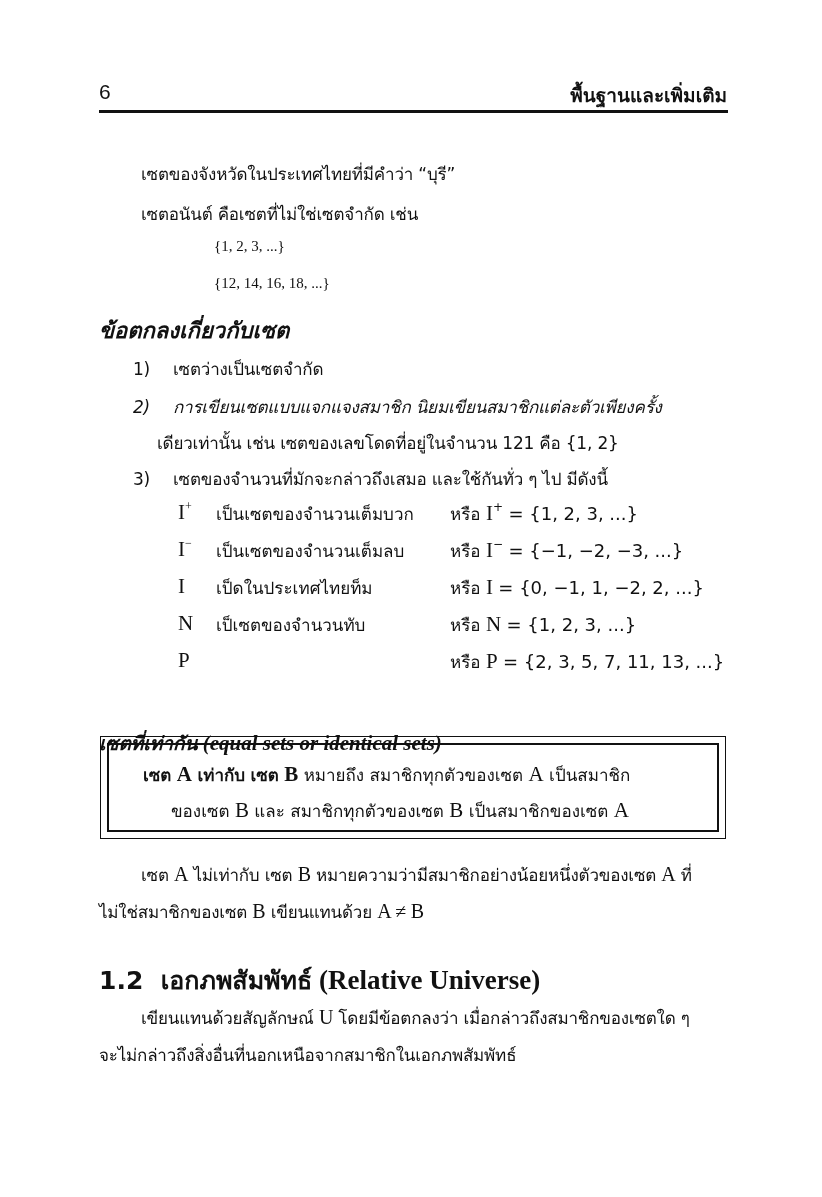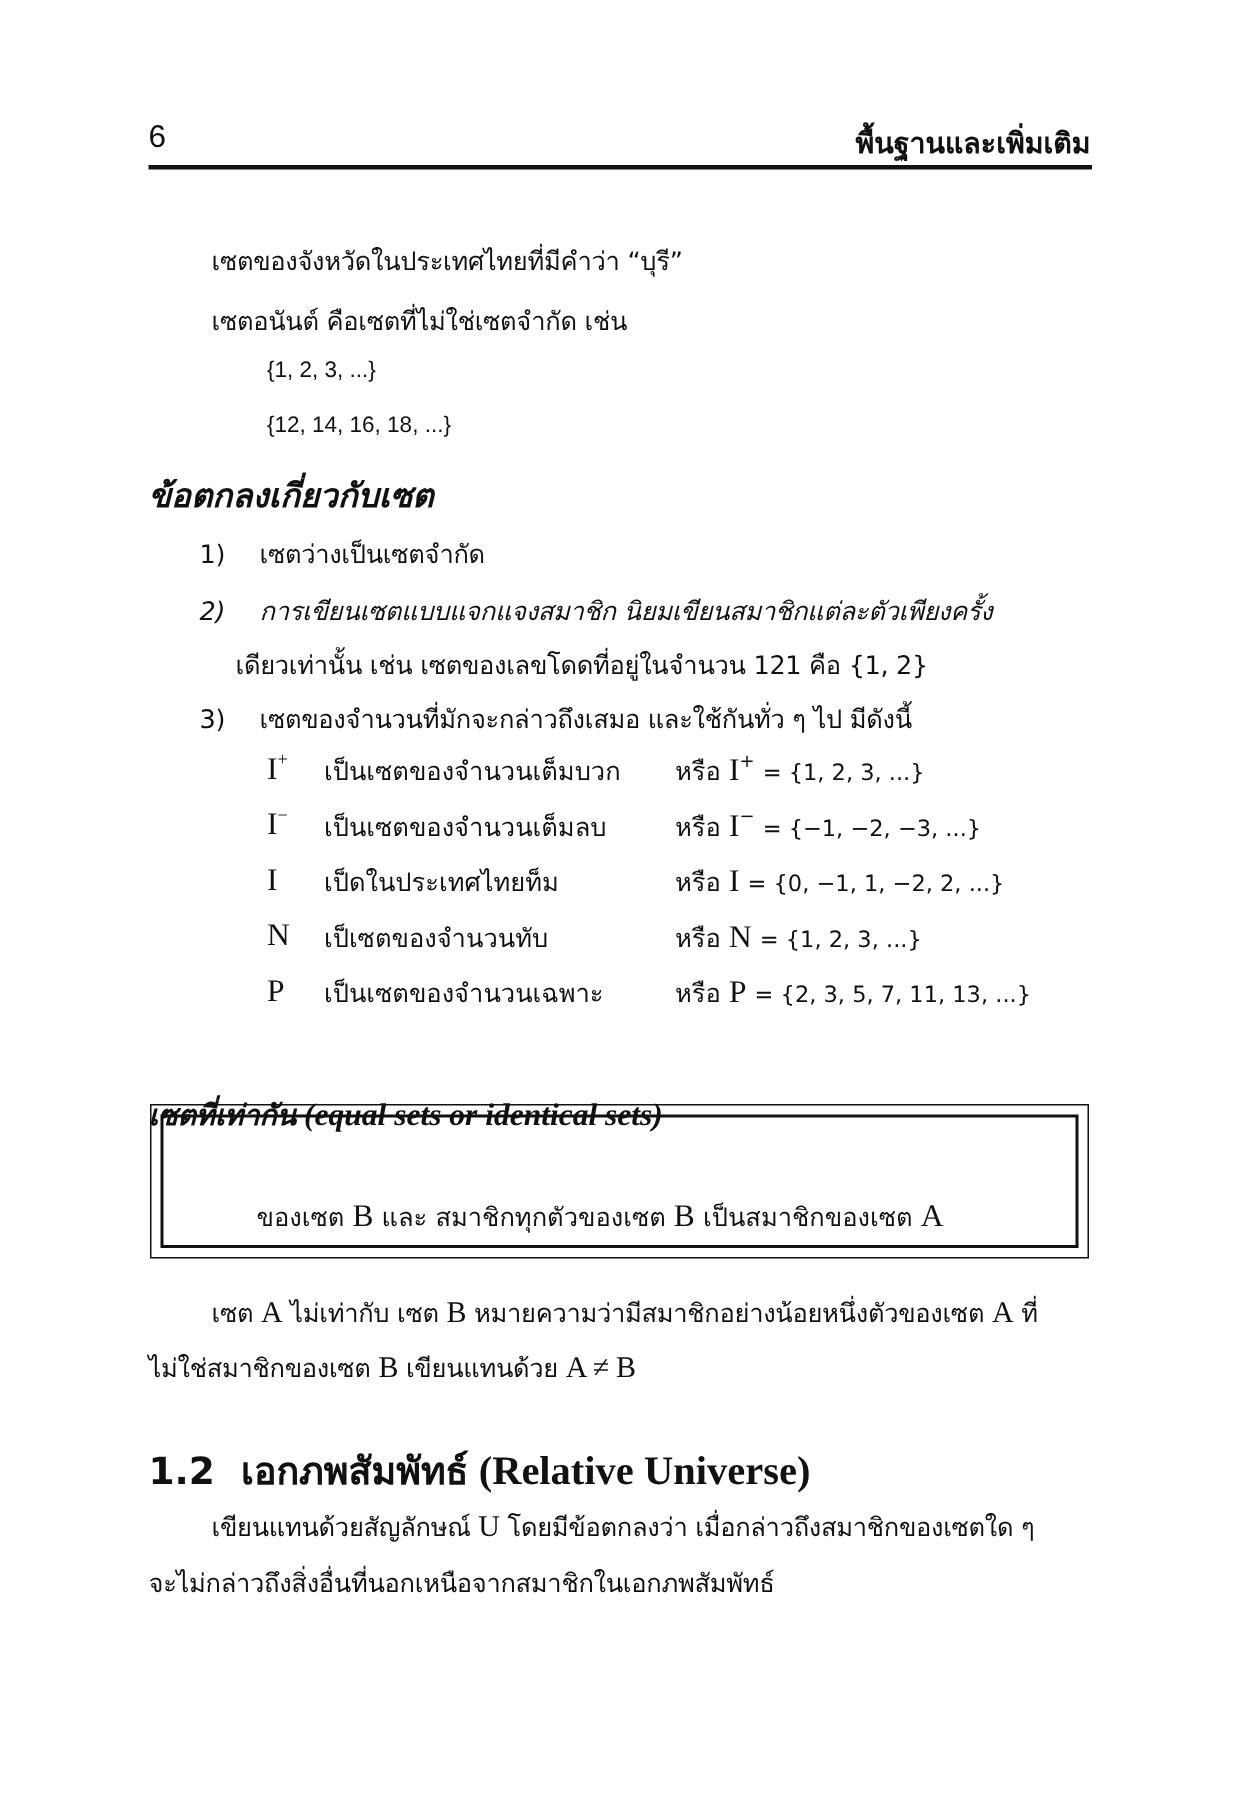--- a/index.html
+++ b/index.html
@@ -7,32 +7,32 @@
     width: 822px; height: 1197px; position: relative; overflow: hidden;
     color: #111111;
     font-family: "DejaVu Sans", sans-serif;
   }
   .abs { position: absolute; white-space: nowrap; }
   .page-number { left: 99px; top: 80px; font-size: 21px; font-family: "Liberation Sans", sans-serif; }
   .running-head { right: 95px; top: 80px; font-size: 19px; font-weight: bold; font-family: Liberation Mono, monospace; }
   .header-rule { left: 99px; top: 110px; width: 629px; height: 3px; background: #111; }
 
   .body-line { font-size: 17px; font-family: "DejaVu Sans", sans-serif; letter-spacing: -0.2px; }
-  .mono-set { font-size: 15px; font-family: Liberation Sans, sans-serif; }
+  .mono-set { font-size: 15px; font-family: Liberation Serif, serif; margin-left: 36px; }
   .serif { font-family: "Liberation Serif", serif; font-size: 20px; }
   .heading-ital { font-weight: bold; font-style: italic; font-size: 22px; font-family: "DejaVu Sans", sans-serif; }
   .subhead { font-weight: bold; font-style: italic; font-size: 19px; font-family: "DejaVu Sans", sans-serif; }
   .subhead .en { font-family: "Liberation Serif", serif; font-size: 21px; }
 
   .set-row { font-size: 17px; font-family: "DejaVu Sans", sans-serif; }
   .set-row .sym { position: absolute; left: 0; font-family: "Liberation Serif", serif; font-size: 21px; }
   .set-row .desc { position: absolute; left: 38px; }
   .set-row .or { position: absolute; left: 272px; }
   .set-row .or .sym2 { font-family: "Liberation Serif", serif; font-size: 21px; }
-  .set-row .or .val { font-size: 15px; }
+  .set-row .or .val { font-size: 18px; }
   sup { font-size: 12px; vertical-align: 9px; line-height: 0; }
 
   .def-box-outer {
     position: absolute; left: 100px; top: 736px; width: 626px; height: 103px;
     border: 1.5px solid #111; box-sizing: border-box;
   }
   .def-box-inner {
     position: absolute; left: 6px; top: 6px; right: 6px; bottom: 6px;
     border: 2.5px solid #111; box-sizing: border-box;
   }
@@ -84,30 +84,36 @@
   <span class="desc">เป็ดในประเทศไทยท็ม</span>
   <span class="or"><span>หรือ</span> <span class="sym2">I</span><sup></sup> <span class="val"> =  {0, −1, 1, −2, 2, ...}</span></span>
 </div>
 <div class="abs set-row" style="left:178px; top:611px; width:560px; height:30px;">
   <span class="sym"><span>N</span><sup></sup></span>
   <span class="desc">เป็เซตของจำนวนทับ</span>
   <span class="or"><span>หรือ</span> <span class="sym2">N</span><sup></sup> <span class="val">= {1, 2, 3, ...}</span></span>
 </div>
 <div class="abs set-row" style="left:178px; top:648px; width:560px; height:30px;">
   <span class="sym"><span>P</span><sup></sup></span>
-  <span class="desc">เป็นเซตของจำนวนเฉพาะ</span>
   <span class="or"><span>หรือ</span> <span class="sym2">P</span><sup></sup> <span class="val">= {2, 3, 5, 7, 11, 13, ...}</span></span>
 </div>
 
 <div class="abs subhead" style="left:99px; top:728px;">
   <span>เซตที่เท่ากัน</span><span class="en"> (equal sets or identical sets)</span>
 </div>
 
 <div class="def-box-outer">
   <div class="def-box-inner">
+    <div class="def-line" style="top:16px;">
+      <span class="b">เซต</span>
+      <span class="serif-b">A</span>
+      <span class="b">เท่ากับ</span>
+      <span class="b">เซต</span>
+      <span class="serif-b">B</span><span> หมายถึง  สมาชิกทุกตัวของเซต </span><span class="serif-r">A</span><span> เป็นสมาชิก</span>
+    </div>
     <div class="def-line" style="top:52px;margin-left:28px;">
       <span>ของเซต </span><span class="serif-r">B</span><span> และ สมาชิกทุกตัวของเซต </span><span class="serif-r">B</span><span> เป็นสมาชิกของเซต </span><span class="serif-r">A</span>
     </div>
   </div>
 </div>
 
 <div class="abs body-line" style="left:141px; top:861px;">
   <span>เซต </span><span class="serif">A</span><span> ไม่เท่ากับ เซต </span><span class="serif">B</span><span> หมายความว่ามีสมาชิกอย่างน้อยหนึ่งตัวของเซต </span><span class="serif">A</span><span> ที่</span>
 </div>
 <div class="abs body-line" style="left:99px; top:898px;">

